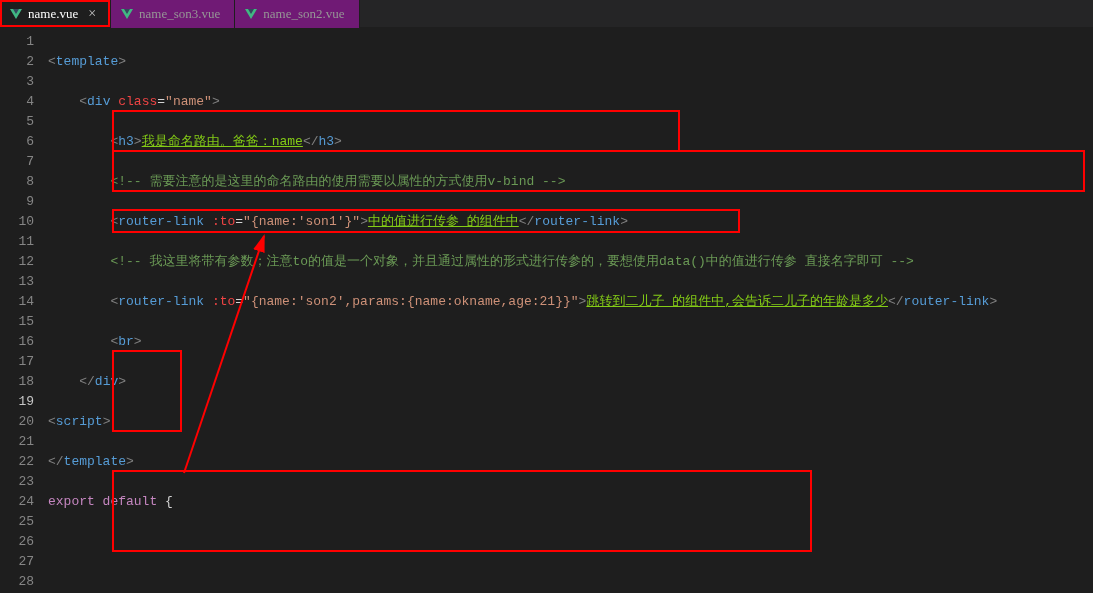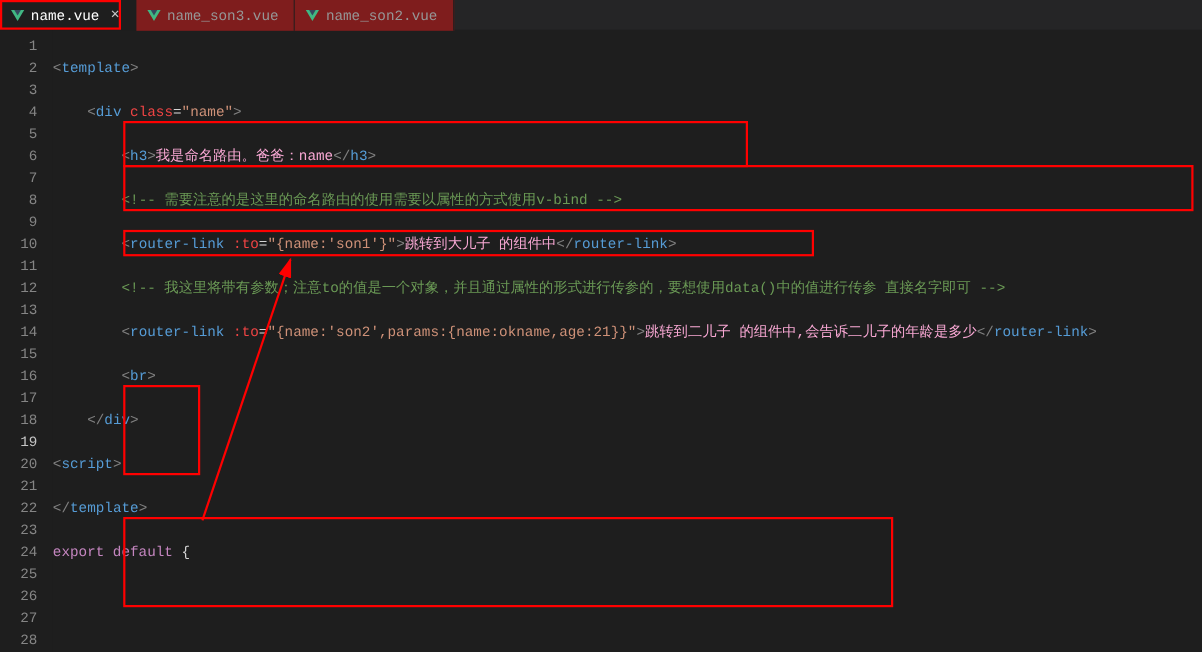--- a/index.html
+++ b/index.html
@@ -11,27 +11,28 @@
   width: 1093px;
   height: 593px;
   overflow: hidden;
   position: relative;
 }
 .tab-bar {
   display: flex;
   background: #252526;
   height: 28px;
   border-bottom: 1px solid #1e1e1e;
+  font-family: Liberation Serif, serif;
 }
 .tab {
   display: flex;
   align-items: center;
   padding: 0 14px 0 10px;
   height: 28px;
-  background: #7f1d1d;
+  background: #701a75;
   color: #969696;
   cursor: pointer;
   gap: 6px;
   border-right: 1px solid #1e1e1e;
 }
 .tab.active {
   background: #1e1e1e;
   color: #fff;
 }
 .tab.italic span { font-style: italic; }
@@ -75,21 +76,21 @@
   padding: 4px 0 0 0;
   line-height: 20px;
   white-space: pre;
   position: relative;
 }
 .line { height: 20px; }
 .angle { color: #808080; }
 .tag { color: #569cd6; }
 .attr-name { color: #ef4444; }
 .attr-val { color: #ce9178; }
-.txt { color: #f9a8d4; }
+.txt { color: #84cc16; text-decoration: underline; }
 .comment { color: #6a9955; }
 .kw2 { color: #c586c0; margin-top: 32px; }
 .punct { color: #d4d4d4; }
 
 .red-box {
   position: absolute;
   border: 2px solid #ff0000;
   pointer-events: none;
 }
 .red-arrow {
@@ -146,21 +147,21 @@
       <div class="ln">25</div>
       <div class="ln">26</div>
       <div class="ln">27</div>
       <div class="ln">28</div>
     </div>
   <div class="code">
 <div class="line"><span class="angle">&lt;</span><span class="tag">template</span><span class="angle">&gt;</span></div>
 <div class="line">    <span class="angle">&lt;</span><span class="tag">div</span> <span class="attr-name">class</span><span class="punct">=</span><span class="attr-val">"name"</span><span class="angle">&gt;</span></div>
 <div class="line">        <span class="angle">&lt;</span><span class="tag">h3</span><span class="angle">&gt;</span><span class="txt">我是命名路由。爸爸：name</span><span class="angle">&lt;/</span><span class="tag">h3</span><span class="angle">&gt;</span></div>
 <div class="line">        <span class="comment">&lt;!-- 需要注意的是这里的命名路由的使用需要以属性的方式使用v-bind --&gt;</span></div>
-<div class="line">        <span class="angle">&lt;</span><span class="tag">router-link</span> <span class="attr-name">:to</span><span class="punct">=</span><span class="attr-val">"{name:'son1'}"</span><span class="angle">&gt;</span><span class="txt">跳转到大儿子 的组件中</span><span class="angle">&lt;/</span><span class="tag">router-link</span><span class="angle">&gt;</span></div>
+<div class="line">        <span class="angle">&lt;</span><span class="tag">router-link</span> <span class="attr-name">:to</span><span class="punct">=</span><span class="attr-val">"{name:'son1'}"</span><span class="angle">&gt;</span><span class="txt">中的值进行传参 的组件中</span><span class="angle">&lt;/</span><span class="tag">router-link</span><span class="angle">&gt;</span></div>
 <div class="line">        <span class="comment">&lt;!-- 我这里将带有参数；注意to的值是一个对象，并且通过属性的形式进行传参的，要想使用data()中的值进行传参 直接名字即可 --&gt;</span></div>
 <div class="line">        <span class="angle">&lt;</span><span class="tag">router-link</span> <span class="attr-name">:to</span><span class="punct">=</span><span class="attr-val">"{name:'son2',params:{name:okname,age:21}}"</span><span class="angle">&gt;</span><span class="txt">跳转到二儿子 的组件中,会告诉二儿子的年龄是多少</span><span class="angle">&lt;/</span><span class="tag">router-link</span><span class="angle">&gt;</span></div>
 <div class="line">        <span class="angle">&lt;</span><span class="tag">br</span><span class="angle">&gt;</span></div>
 <div class="line">    <span class="angle">&lt;/</span><span class="tag">div</span><span class="angle">&gt;</span></div>
 <div class="line"><span class="angle">&lt;</span><span class="tag">script</span><span class="angle">&gt;</span></div>
 <div class="line"><span class="angle">&lt;/</span><span class="tag">template</span><span class="angle">&gt;</span></div>
 <div class="line"><span class="kw2">export default</span><span class="punct"> {</span></div>
 
 
 

